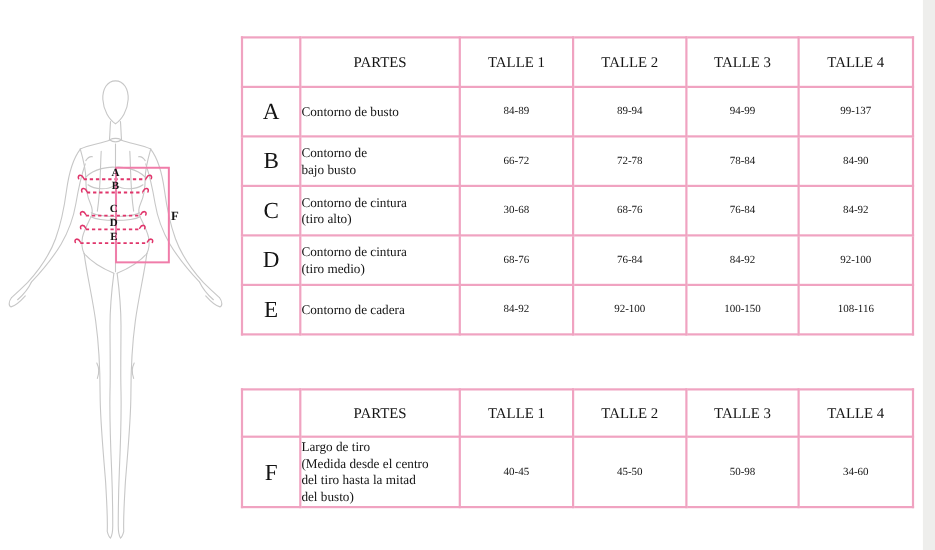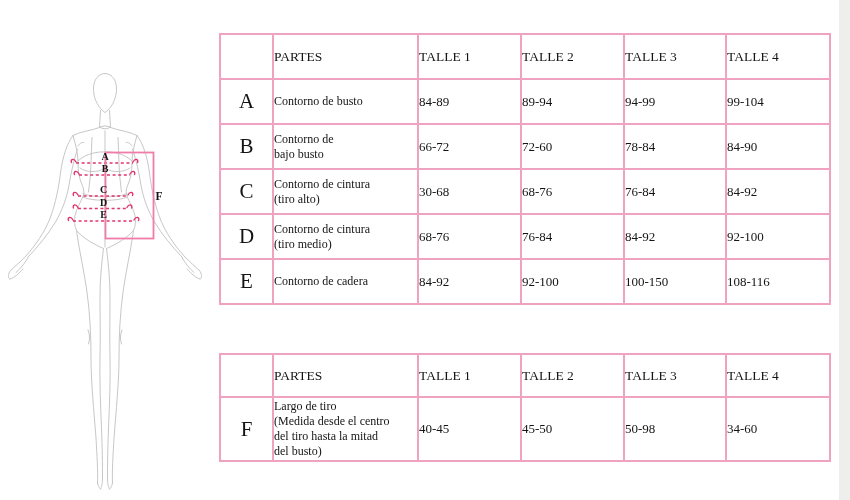--- a/index.html
+++ b/index.html
@@ -11,27 +11,27 @@
   .fig text{font-family:"Liberation Serif","DejaVu Serif",serif;fill:#141414;}
   .fig text.m{font-size:10px;font-weight:600;text-anchor:middle;}
   .fig text.f{font-size:11.5px;font-weight:600;}
   table.sizes{
     position:absolute;left:219px;width:610px;border-collapse:collapse;table-layout:fixed;
     background:#ffffff;color:#141414;
   }
   #t1{top:33px;}
   #t2{top:353px;}
   table.sizes th,table.sizes td{border:2px solid #f0a3c1;padding:0;background:#ffffff;}
-  table.sizes th{font-weight:normal;font-size:13.5px;text-align:left;}
+  table.sizes th{font-weight:normal;font-size:13.5px;text-align:center;}
   #t1 tr{height:45px;}
   #t2 thead tr{height:43px;}
   #t2 tbody tr{height:64px;}
   td.letter{font-size:21px;text-align:center;vertical-align:middle;}
   td.parte{font-size:12px;text-align:left;padding:3px 6px 3px 8px;white-space:pre-line;line-height:1.25;vertical-align:middle;margin-top:28px;}
-  td.val{font-size:13px;vertical-align:middle;font-family:Liberation Serif, serif;}
+  td.val{font-size:10px;text-align:center;vertical-align:middle;font-family:Liberation Serif, serif;}
   .edge-strip{position:absolute;top:0;right:0;width:11px;height:500px;background:#eeeeec;}
   .c1{width:53px}.c2{width:145px}.c3{width:103px}.c4{width:103px}.c5{width:102px}.c6{width:104px}
 </style>
 </head>
 <body>
 
 <div class="stage">
 
   <svg class="fig" width="220" height="500" viewBox="0 0 220 500">
     <g fill="none" stroke-width="1" stroke-linecap="round" stroke="#c7c7c7">
@@ -115,28 +115,28 @@
         <th>TALLE 4</th>
       </tr>
     </thead>
     <tbody>
       <tr>
         <td class="letter">A</td>
         <td class="parte">Contorno de busto</td>
         <td class="val">84-89</td>
         <td class="val">89-94</td>
         <td class="val">94-99</td>
-        <td class="val">99-104</td>
+        <td class="val">99-137</td>
       </tr>
       <tr>
         <td class="letter">B</td>
         <td class="parte">Contorno de
 bajo busto</td>
         <td class="val">66-72</td>
-        <td class="val">72-60</td>
+        <td class="val">72-78</td>
         <td class="val">78-84</td>
         <td class="val">84-90</td>
       </tr>
       <tr>
         <td class="letter">C</td>
         <td class="parte">Contorno de cintura
 (tiro alto)</td>
         <td class="val">30-68</td>
         <td class="val">68-76</td>
         <td class="val">76-84</td>

